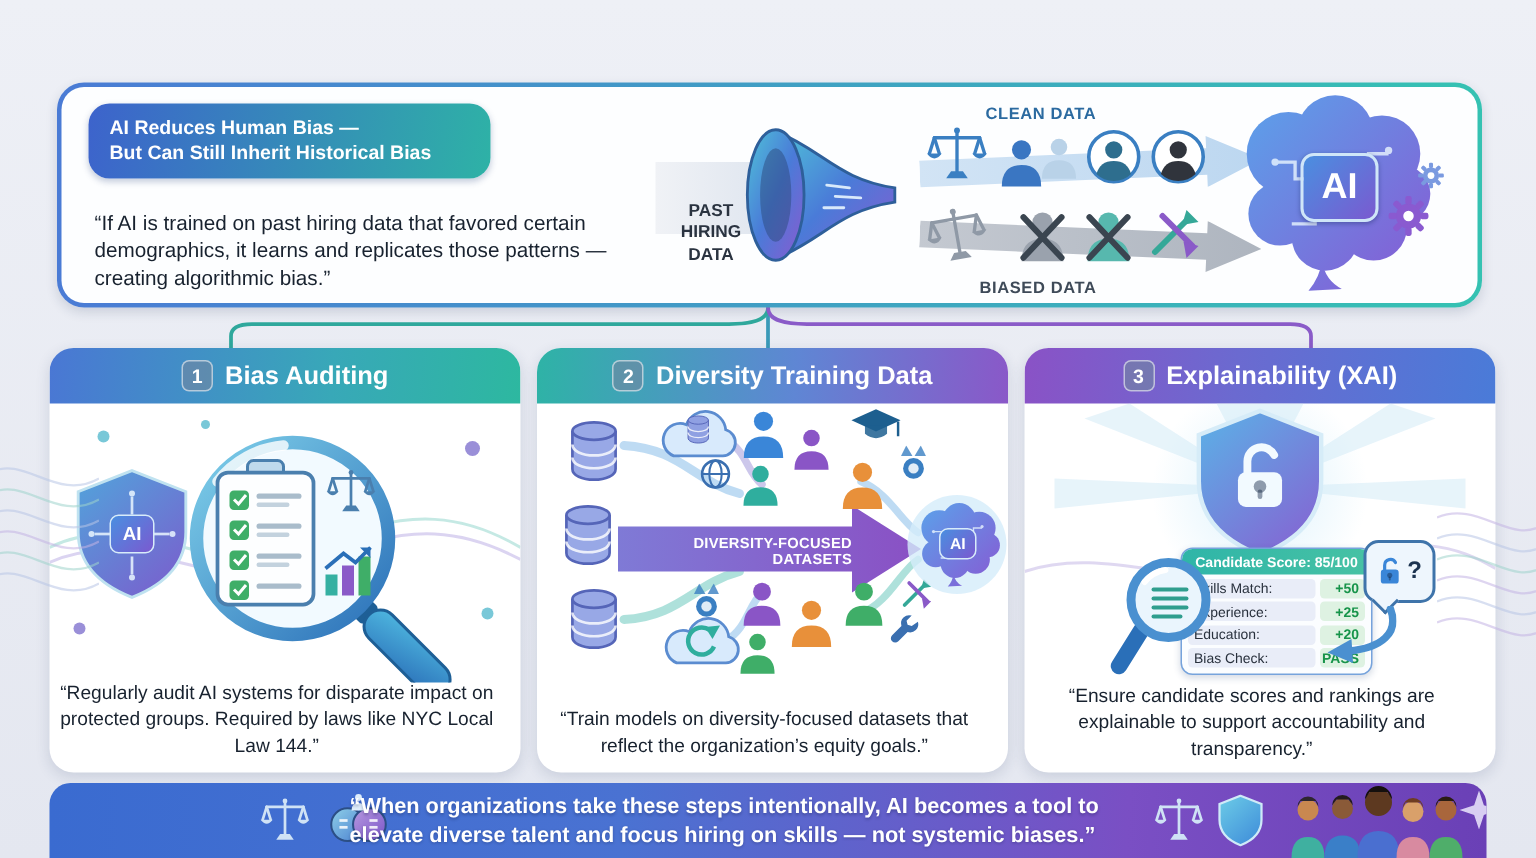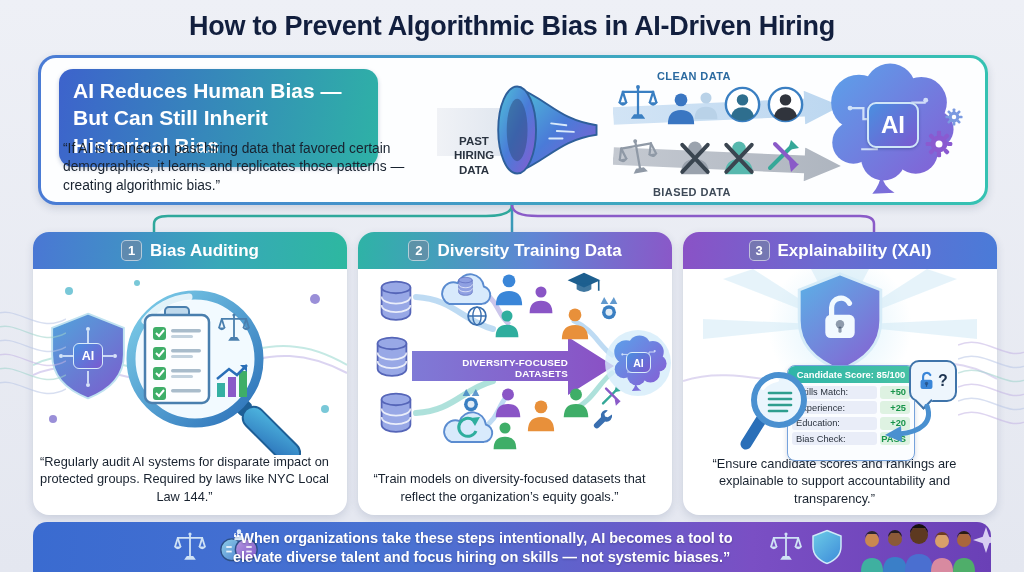--- a/index.html
+++ b/index.html
@@ -8,23 +8,23 @@
   .page { position:absolute; inset:0; }
 
   .title { position:absolute; top:11px; left:0; right:0; text-align:center;
            font-size:27px; font-weight:800; color:#121f3e; letter-spacing:-0.3px; }
 
   
   .intro { position:absolute; left:38px; top:55px; width:950px; height:150px;
            border-radius:18px; background:linear-gradient(90deg,#4a7bd5,#35c2b2);
            padding:3px; box-shadow:0 3px 8px rgba(30,50,90,.16); }
   .intro-inner { width:100%; height:100%; background:#fdfeff; border-radius:15px; position:relative; overflow:hidden; }
-  .headline { position:absolute; left:18px; top:11px; width:319px; padding:8px 14px;
+  .headline { position:absolute; left:18px; top:11px; width:268px; padding:8px 14px;
               border-radius:14px; background:linear-gradient(100deg,#3d63cc,#2eb2a6);
-              color:#fff; font-weight:700; font-size:21px; line-height:1.3; box-shadow:0 2px 4px rgba(30,60,120,.25); }
+              color:#fff; font-weight:700; font-size:13px; line-height:1.3; box-shadow:0 2px 4px rgba(30,60,120,.25); }
   .intro-quote { position:absolute; left:22px; top:82px; width:352px; font-size:13.8px; color:#18222f; line-height:1.33; }
 
   .past-band { position:absolute; left:396px; top:50px; width:84px; height:48px;
                background:linear-gradient(90deg,#f0f2f6,#dde4ee); }
   .past-label { position:absolute; left:398px; top:52px; width:70px; text-align:center;
                 font-size:11.5px; font-weight:800; color:#2a3340; line-height:1.25;margin-top:24px; }
   .funnel { position:absolute; left:448px; top:20px; width:130px; height:104px; }
   .arrow-clean, .arrow-biased { position:absolute; height:34px; width:228px; }
   .arrow-clean { left:572px; top:36px; background:linear-gradient(90deg,#d2e4f5,#bcd7f0);
                  clip-path:polygon(0 24%,84% 24%,84% 0,100% 50%,84% 100%,84% 76%,0 76%); transform:rotate(-2.5deg); }
@@ -57,21 +57,21 @@
   .card-quote { position:absolute; left:3px; right:14px; bottom:10px; text-align:center;
                 font-size:12.8px; color:#18222f; line-height:1.35; }
   .chip-sm { position:absolute; border-radius:6px; background:linear-gradient(135deg,#4a8fe0,#7a5ad0);
              color:#fff; font-weight:800; border:1.5px solid #d8ecfa; display:flex; align-items:center; justify-content:center; }
   .arrow-label { position:absolute; left:58px; top:124px; width:152px; text-align:right;
                  font-size:9.8px; font-weight:800; color:#fff; letter-spacing:.2px; }
 
   
   .scorecard { position:absolute; left:104px; top:133px; width:128px; background:#fbfdff;
                border:1.5px solid #76a3dc; border-radius:8px; box-shadow:0 2px 5px rgba(40,70,120,.2);
-               overflow:hidden; z-index:2; padding-bottom:15px; }
+               overflow:hidden; z-index:2; padding-bottom:4px; }
   .sc-header { background:linear-gradient(90deg,#2fb5a8,#47c2a4); color:#fff; font-size:9.4px; font-weight:800;
                text-align:center; padding:3px 1px; }
   .sc-row { display:flex; gap:3px; margin:2.5px 4px 0 4px; }
   .sc-label { flex:1; background:#e9edf8; border-radius:3px; font-size:9.3px; color:#28303c; padding:1.5px 4px; }
   .sc-value { width:30px; background:#def2e2; border-radius:3px; font-size:9.3px; font-weight:800; color:#17944a;
               text-align:right; padding:1.5px 4px 1.5px 1px; }
   .mini-mag { position:absolute; left:56px; top:138px; z-index:4; }
   .bubble { position:absolute; left:226px; top:128px; width:48px; height:42px; border:2.5px solid #3f74aa;
             border-radius:10px; background:#eef6fd; display:flex; align-items:center; justify-content:center;
             gap:3px; z-index:3; }
@@ -239,21 +239,20 @@
         <circle cx="30" cy="45" r="2.2" fill="#eaf6ff" stroke="none"></circle>
         <circle cx="98" cy="38" r="2.2" fill="#eaf6ff" stroke="none"></circle>
         <circle cx="54" cy="74" r="2.2" fill="#eaf6ff" stroke="none"></circle>
       </g>
     </symbol>
   </defs>
 </svg>
 
 <div class="page">
 
-  <div class="title">How to Prevent Algorithmic Bias in AI-Driven Hiring</div>
 
   <div class="intro">
     <div class="intro-inner">
       <div class="headline">
         <div>AI Reduces Human Bias —</div>
         <div>But Can Still Inherit Historical Bias</div>
       </div>
       <div class="intro-quote">“If AI is trained on past hiring data that favored certain demographics, it learns and replicates those patterns — creating algorithmic bias.”</div>
 
       <div class="past-band"></div>

